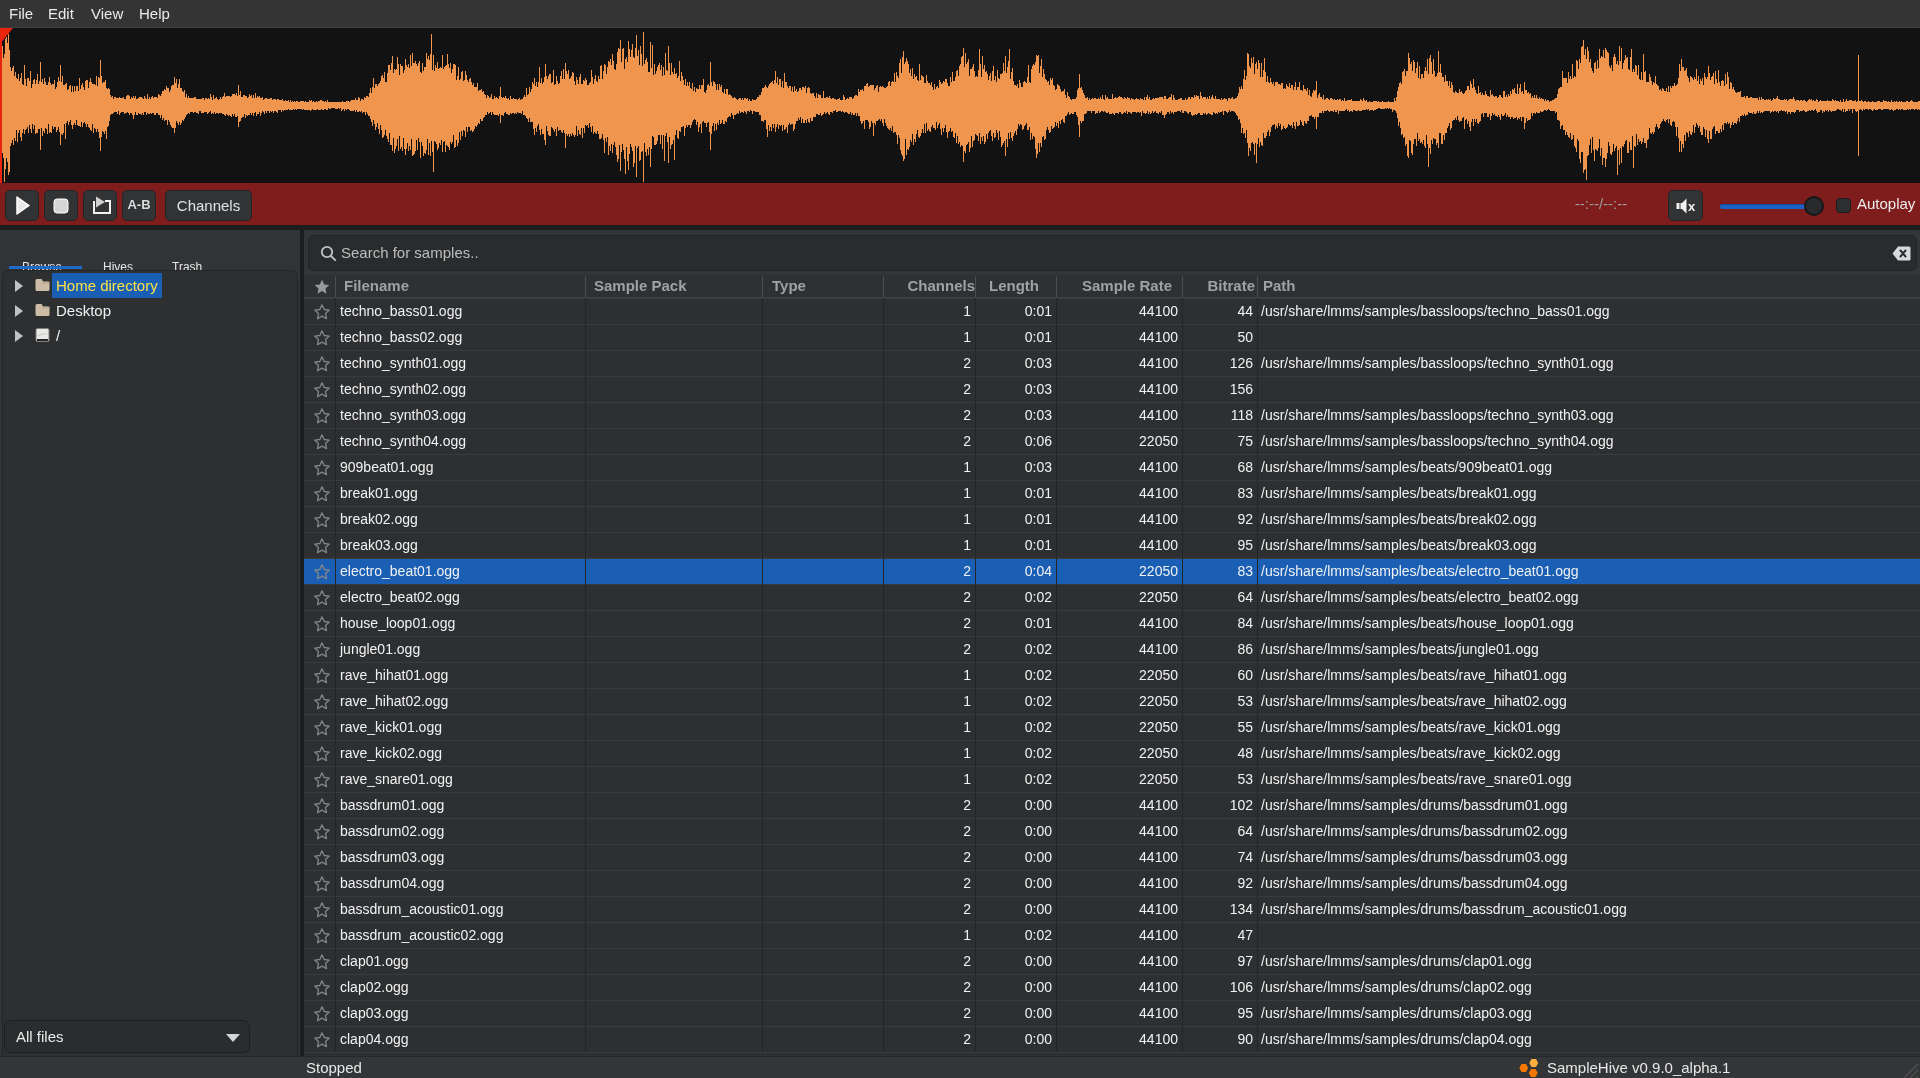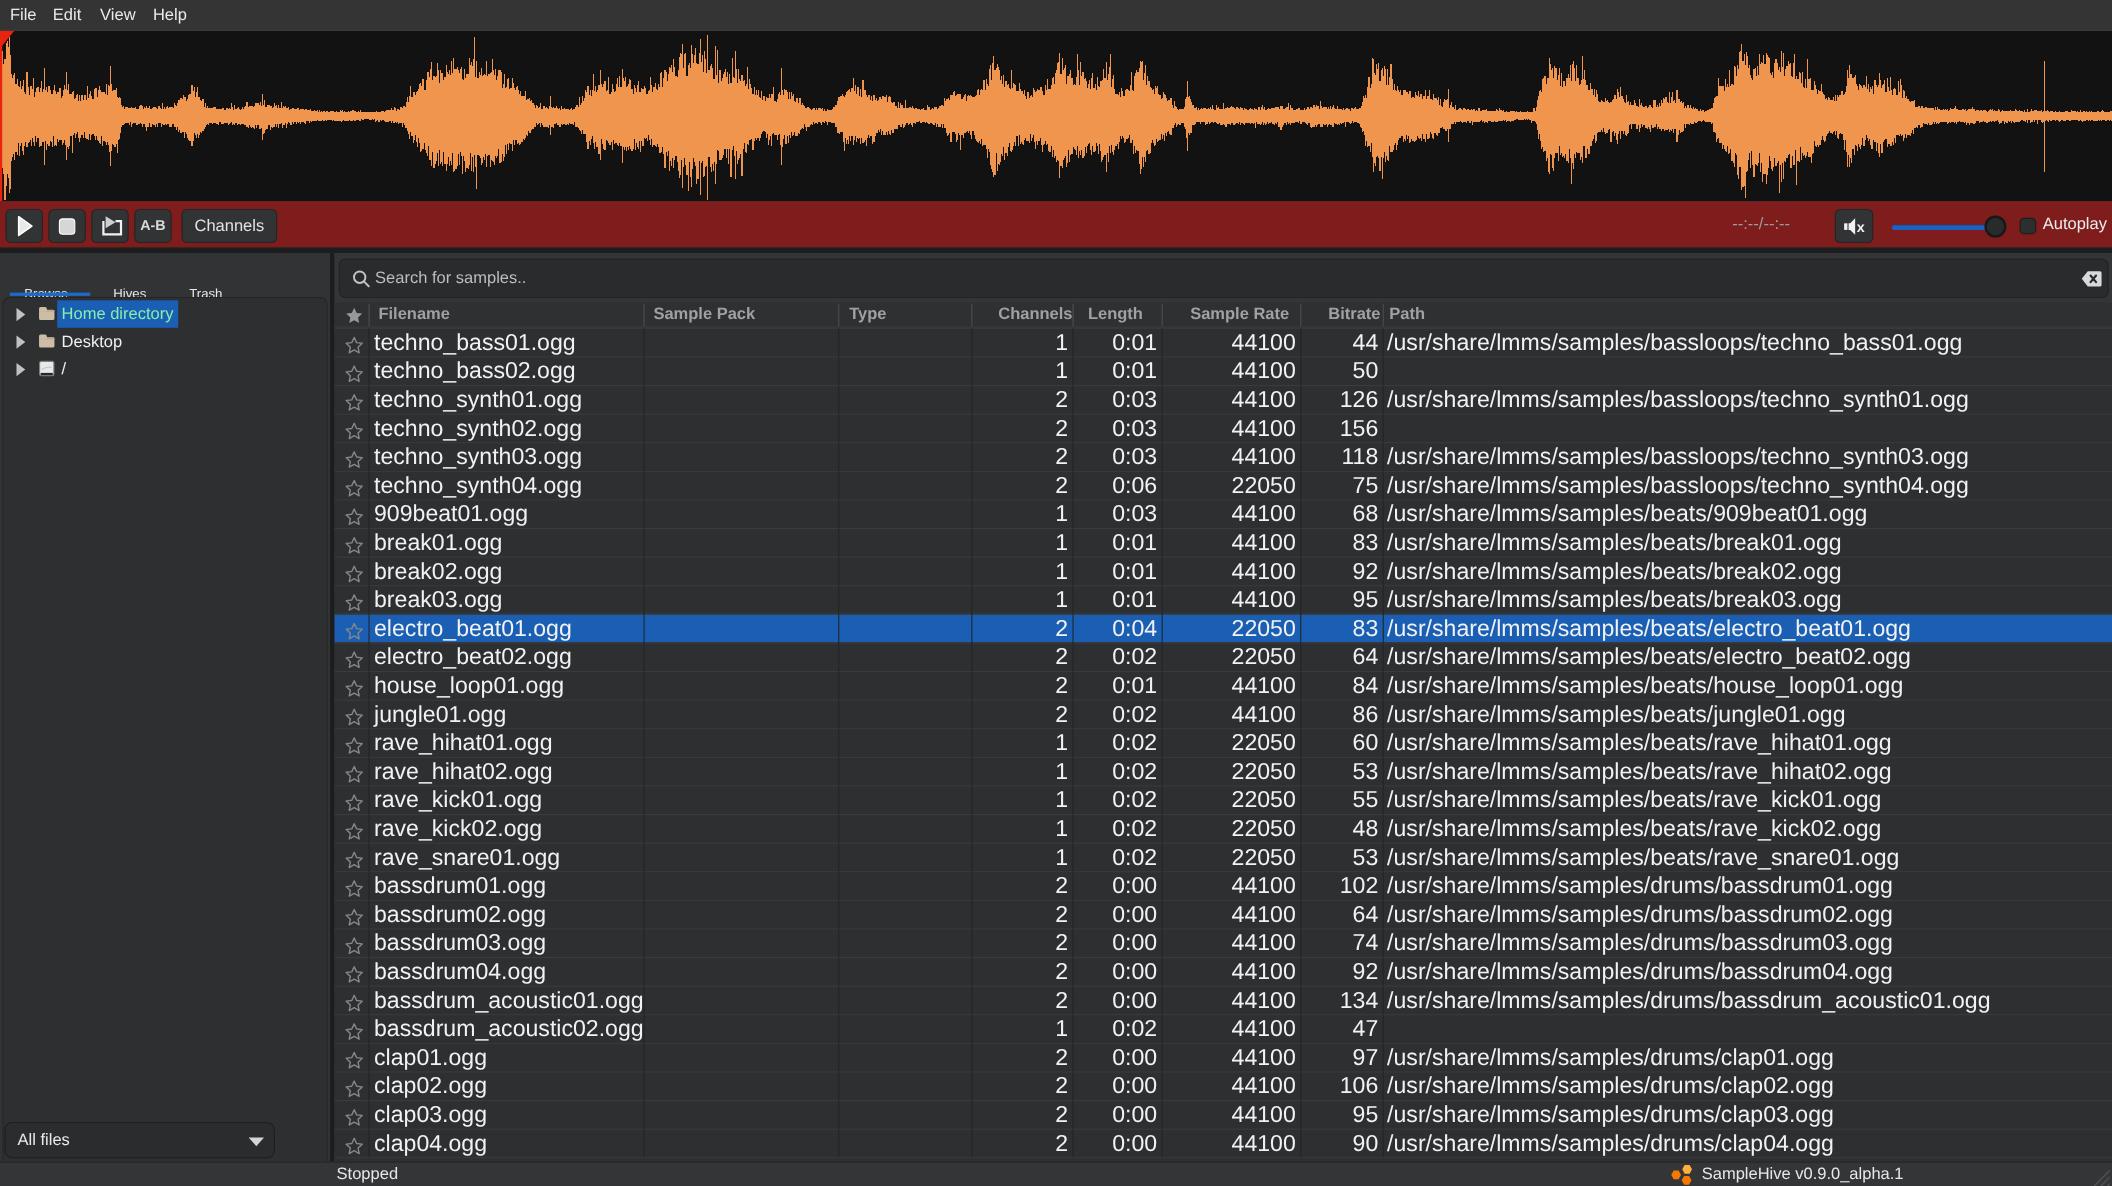--- a/index.html
+++ b/index.html
@@ -37,21 +37,21 @@
 border-left:7px solid transparent;border-right:7px solid transparent;border-top:8px solid #d4d5d6}
 #rpanel{position:absolute;left:304px;top:5px;width:1616px;height:826px;background:#343536;overflow:hidden}
 #search{position:absolute;left:4px;top:5px;width:1609px;height:36px;background:#2a2b2c;
 border:1px solid #222324;border-radius:6px;box-sizing:border-box}
 #search .ph{position:absolute;left:32px;top:0;line-height:34px;font-size:15px;color:#bcbdbe}
 #thead{position:absolute;left:0;top:45px;width:1616px;height:23px;background:#2f3031;
 border-bottom:1px solid #404143;box-sizing:border-box}
 #thead span{position:absolute;top:0;line-height:22px;font-size:15px;font-weight:bold;color:#9fa1a3}
 #tbody{position:absolute;left:0;top:0;width:1616px;height:826px}
 .row{position:absolute;left:0;width:1616px;height:26px;background:#2e2f30;
-border-top:1px solid #3a3b3c;box-sizing:border-box;font-size:21px;color:#f1f2f3}
+border-top:1px solid #3a3b3c;box-sizing:border-box;font-size:14px;color:#f1f2f3}
 .row.sel{background:#1a5fb4}
 .row span{position:absolute;top:0;line-height:25px;white-space:nowrap}
 .c-star{left:9px;top:4px!important}
 .c-fn{left:36px}
 .c-ch{left:579px;width:88px;text-align:right}
 .c-len{left:671px;width:77px;text-align:right}
 .c-sr{left:752px;width:122px;text-align:right}
 .c-br{left:878px;width:71px;text-align:right}
 .c-path{left:957px}
 .vsep{position:absolute;top:68px;width:1px;height:754px;background:#242526}
@@ -117,21 +117,21 @@
     <div id="tabline"></div>
     <div id="tree">
       <div class="trow" style="top:2px">
         <svg width="10" height="14" viewBox="0 0 10 14" style="left:11px;top:6px">
             <path d="M1 1 L9 7 L1 13 Z" fill="#c0c1c2"></path>
           </svg>
         <svg width="17" height="16" viewBox="0 0 17 16" style="left:31px;top:4px">
           <path d="M1.5 3.5 Q1.5 2 3 2 H7 Q8 2 8.3 3 L8.8 4.5 H14 Q15.5 4.5 15.5 6 V12.5 Q15.5 14 14 14 H3 Q1.5 14 1.5 12.5 Z" fill="#cdbda6"></path>
           <path d="M1.5 6.2 L8 6.2 L9 4.8 H15.5 V6.5 H1.5 Z" fill="#bcab92"></path>
         </svg>
-        <span class="lbl selbg" style="color:#86efac">Home directory</span>
+        <span class="lbl selbg" style="color:#fde047">Home directory</span>
       </div>
       <div class="trow" style="top:27px">
         <svg width="10" height="14" viewBox="0 0 10 14" style="left:11px;top:6px">
             <path d="M1 1 L9 7 L1 13 Z" fill="#c0c1c2"></path>
           </svg>
         <svg width="17" height="16" viewBox="0 0 17 16" style="left:31px;top:4px">
           <path d="M1.5 3.5 Q1.5 2 3 2 H7 Q8 2 8.3 3 L8.8 4.5 H14 Q15.5 4.5 15.5 6 V12.5 Q15.5 14 14 14 H3 Q1.5 14 1.5 12.5 Z" fill="#cdbda6"></path>
           <path d="M1.5 6.2 L8 6.2 L9 4.8 H15.5 V6.5 H1.5 Z" fill="#bcab92"></path>
         </svg>
         <span class="lbl">Desktop</span>

